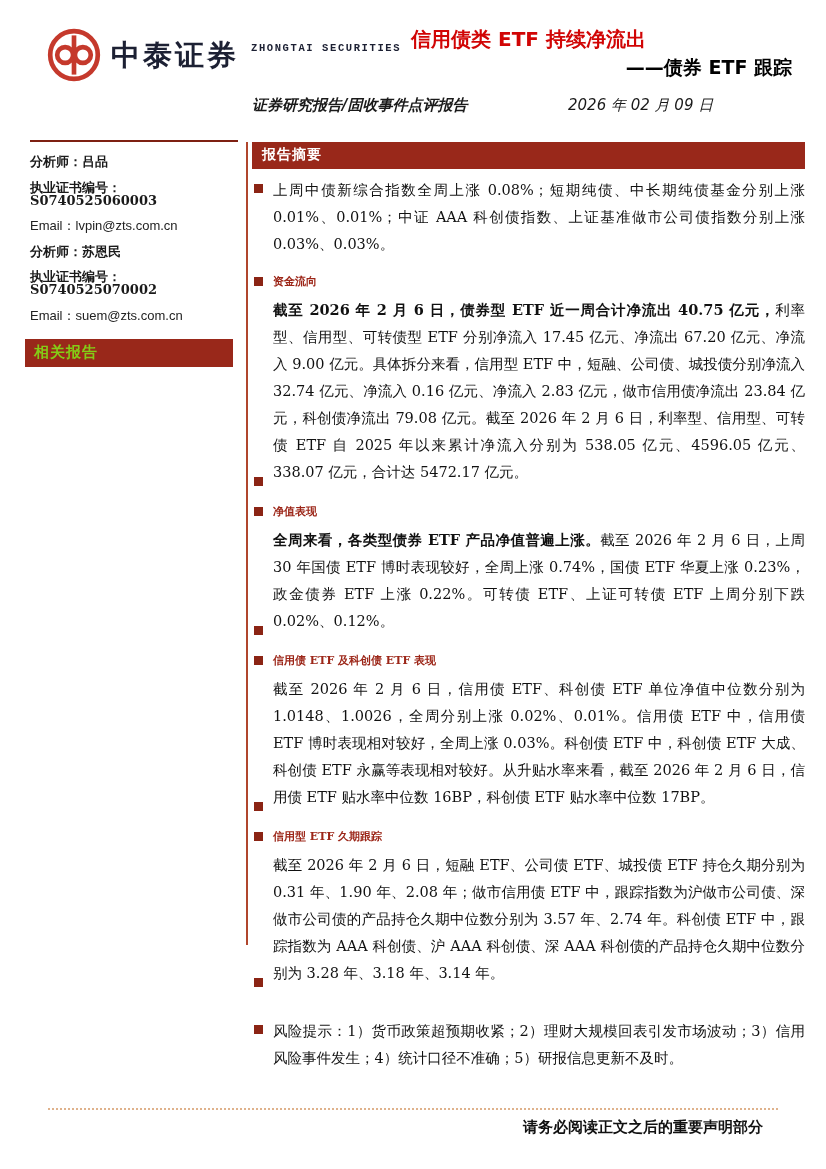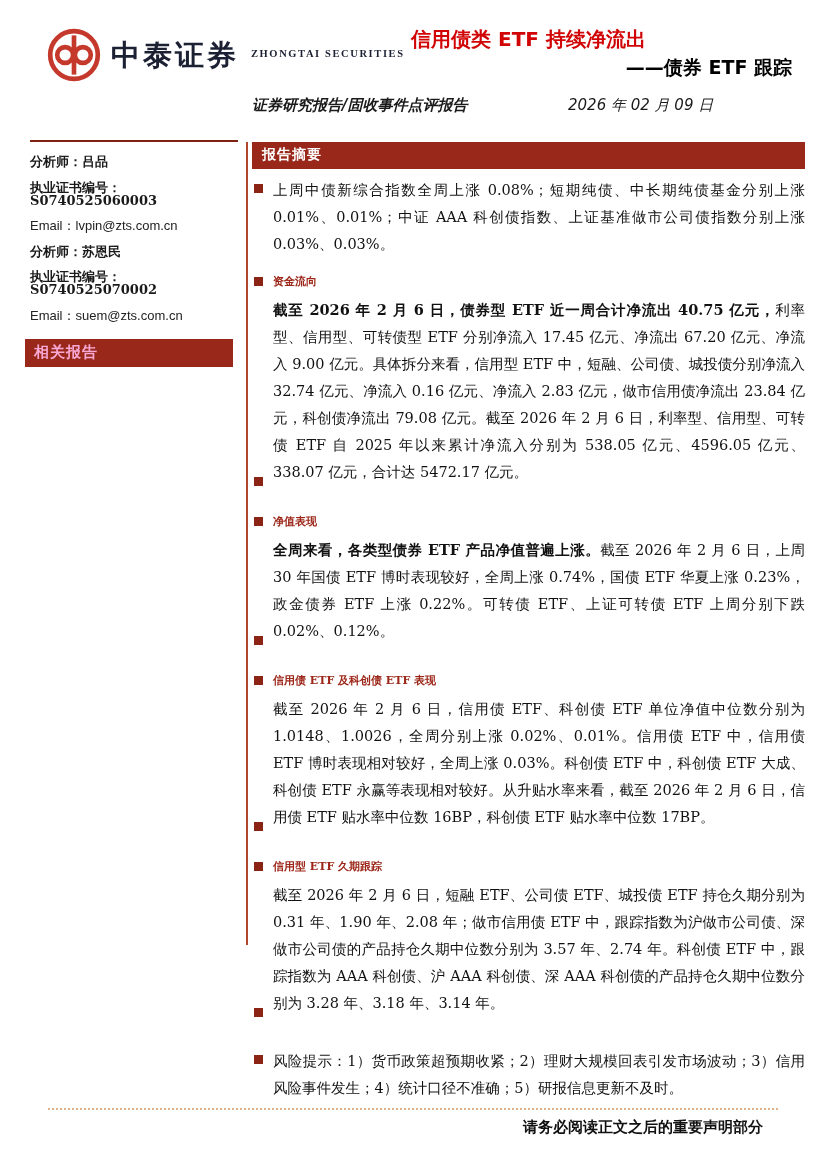--- a/index.html
+++ b/index.html
@@ -13,22 +13,22 @@
   }
   
   .logo{position:absolute;left:46px;top:27px;display:flex;align-items:center;gap:9px;}
   .logo-mark{width:56px;height:56px;flex:0 0 auto;}
   .logo-text{display:flex;flex-direction:row;line-height:1;gap:12px;}
   .logo-cn{
     font-family:"DejaVu Sans","Liberation Sans",sans-serif;
     font-weight:bold;font-size:29px;letter-spacing:3px;color:#1c2033;
   }
   .logo-en{
-    font-family:Liberation Serif, serif;
-    font-weight:bold;font-size:10.5px;letter-spacing:1.6px;color:#1c2033;margin-top:8px;
+    font-family:Liberation Mono, monospace;
+    font-weight:bold;font-size:10.5px;letter-spacing:1.6px;color:#1c2033;margin-top:2px;
   }
   .doc-title{
     position:absolute;left:252px;top:26px;width:553px;
     text-align:center;font-weight:bold;font-size:20px;color:#d10505;
     font-family:"DejaVu Sans","Liberation Sans",sans-serif;
   }
   .doc-subtitle{
     position:absolute;left:252px;top:55px;width:540px;
     text-align:right;font-weight:bold;font-size:19px;color:#000000;
     font-family:"DejaVu Sans","Liberation Sans",sans-serif;
@@ -37,21 +37,21 @@
   .report-type{font-weight:bold;font-family:"DejaVu Sans","Liberation Sans",sans-serif;}
   .report-date{position:absolute;left:316px;top:0;font-family:"DejaVu Sans","Liberation Sans",sans-serif;}
   
   .sidebar{position:absolute;left:30px;top:140px;width:208px;}
   .sidebar-topline{height:2px;background:#7e2012;margin-bottom:13px;}
   .an-line{font-size:13px;line-height:1;margin-bottom:12.5px;}
   .an-bold{font-weight:bold;}
   .an-email{font-family:"Liberation Sans","DejaVu Sans",sans-serif;color:#222;}
   .related-bar{
     margin:17px 0 0 -5px;width:199px;
-    background:#99281a;color:#f9a8d4;font-weight:bold;font-size:15px;
+    background:#99281a;color:#84cc16;font-weight:bold;font-size:15px;
     padding:4px 0 5px 9px;letter-spacing:1px;
   }
   .v-divider{position:absolute;left:246px;top:142px;width:2px;height:803px;background:#b0462d;}
   
   .main{position:absolute;left:252px;top:142px;width:553px;}
   .summary-bar{
     background:#99281a;color:#fff;font-size:14px;font-weight:bold;
     padding:4px 0 5px 10px;letter-spacing:1px;
   }
   .bullet{display:flex;margin-top:8px;}
@@ -65,21 +65,21 @@
   .btext .seg-bold{font-weight:bold;}
   .sec-heading{display:flex;margin-top:13px;}
   .sec-heading .marker{
     width:9px;height:9px;background:#8b2414;flex:0 0 auto;
     margin:6px 10px 0 2px;
   }
   .sec-heading .htext{
     font-size:11px;font-weight:bold;color:#9c2618;line-height:21px;
   }
   .para{margin-top:4px;align-items:flex-end;}
-  .gap-lg{margin-top:25px;}
+  .gap-lg{margin-top:15px;}
   .risk{margin-top:31px;}
   
   .footer{
     position:absolute;left:48px;right:48px;top:1108px;
     border-top:2px dotted #dfb28c;
     padding:7px 15px 0 0;text-align:right;
   }
   .footer-text{font-weight:bold;font-size:15px;color:#111;}
 </style>
 </head>

